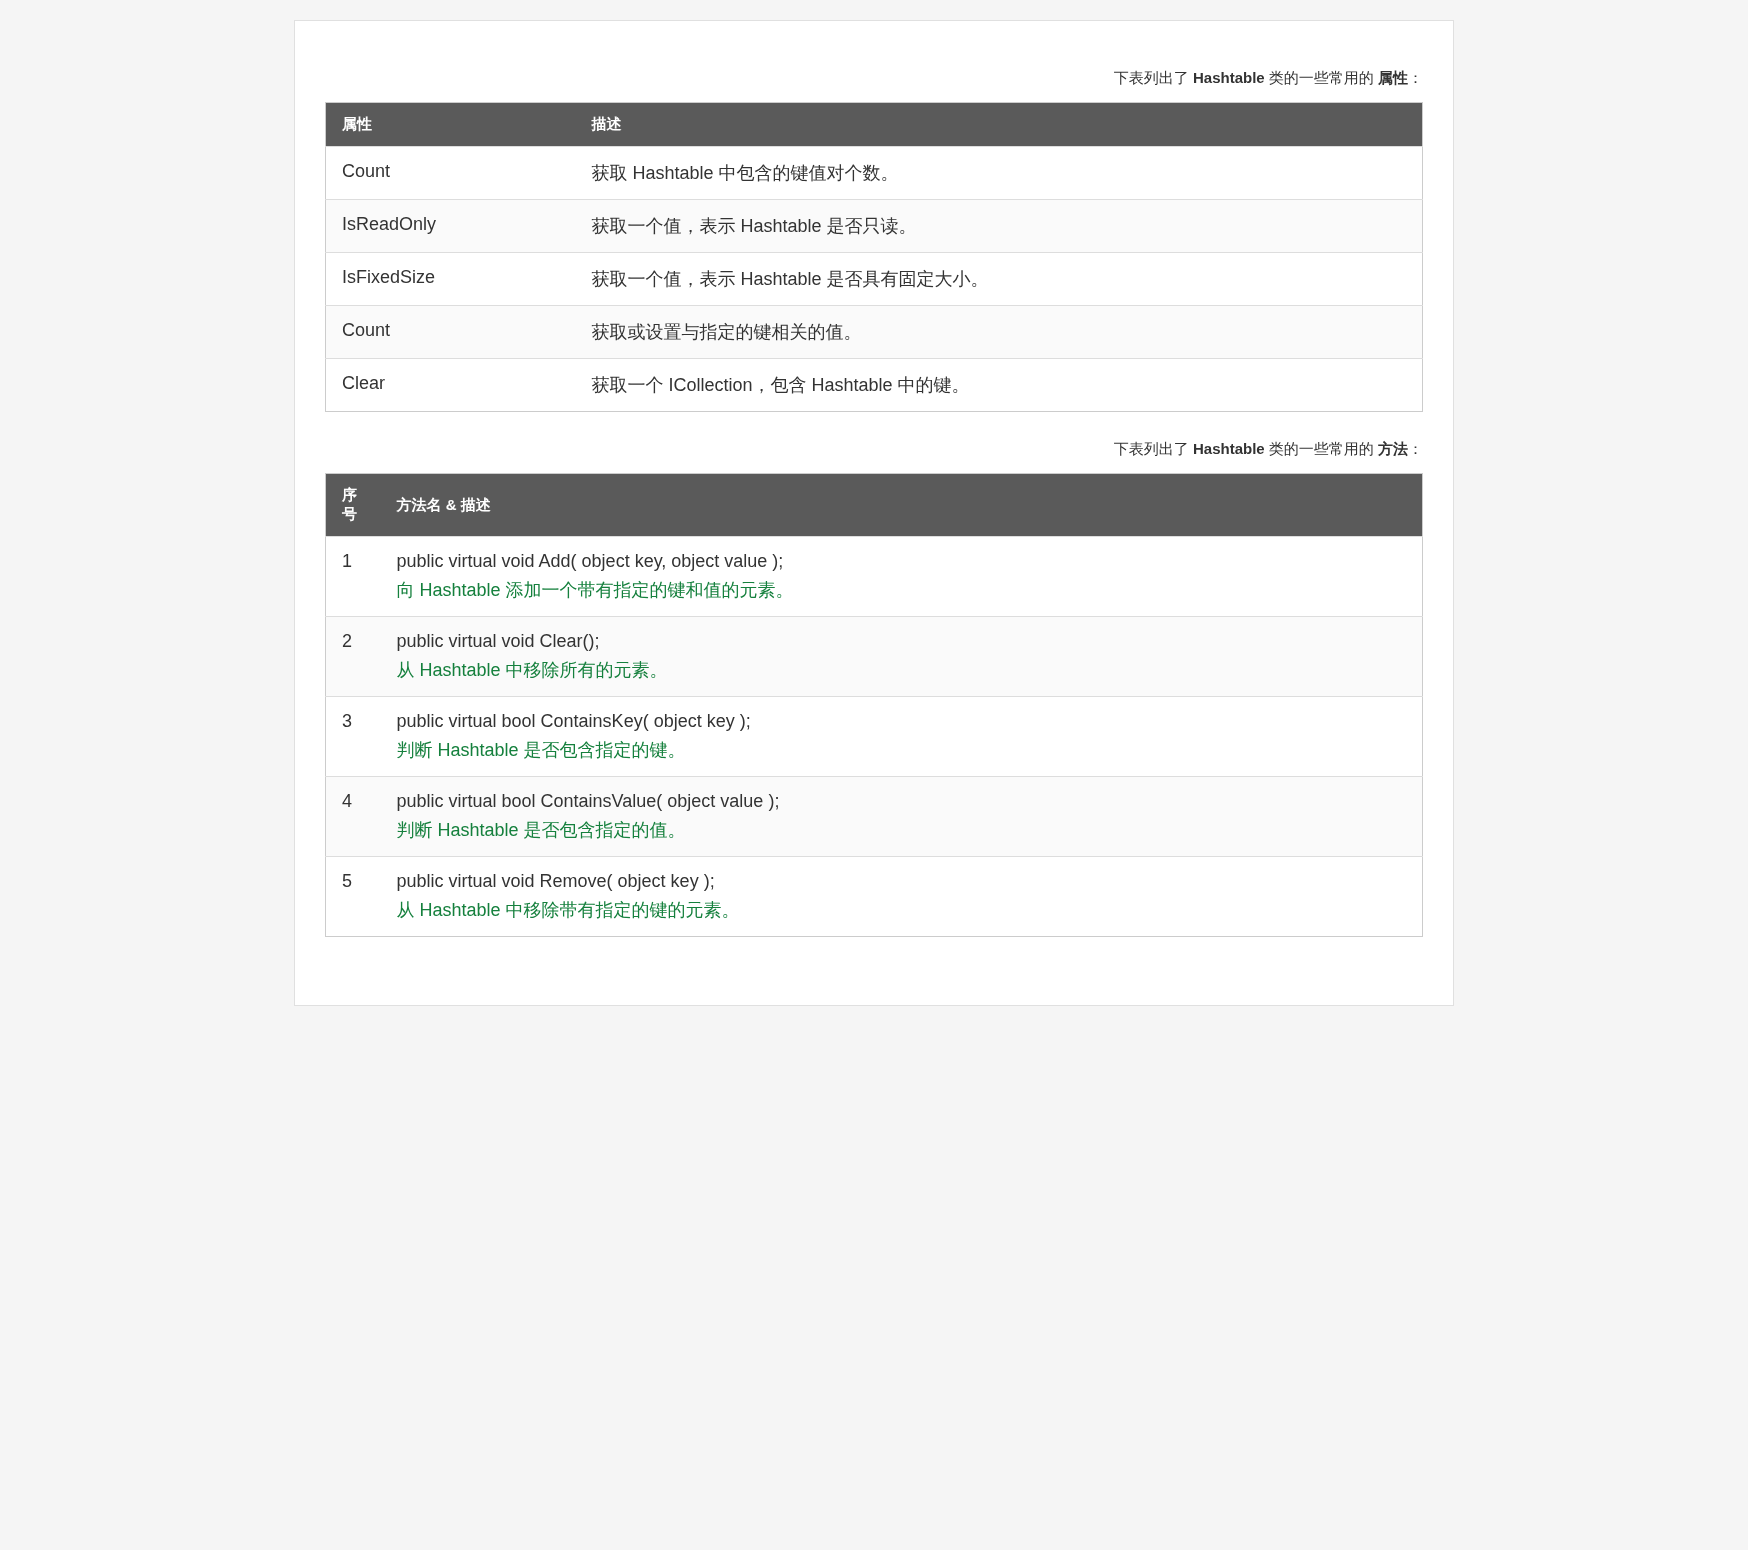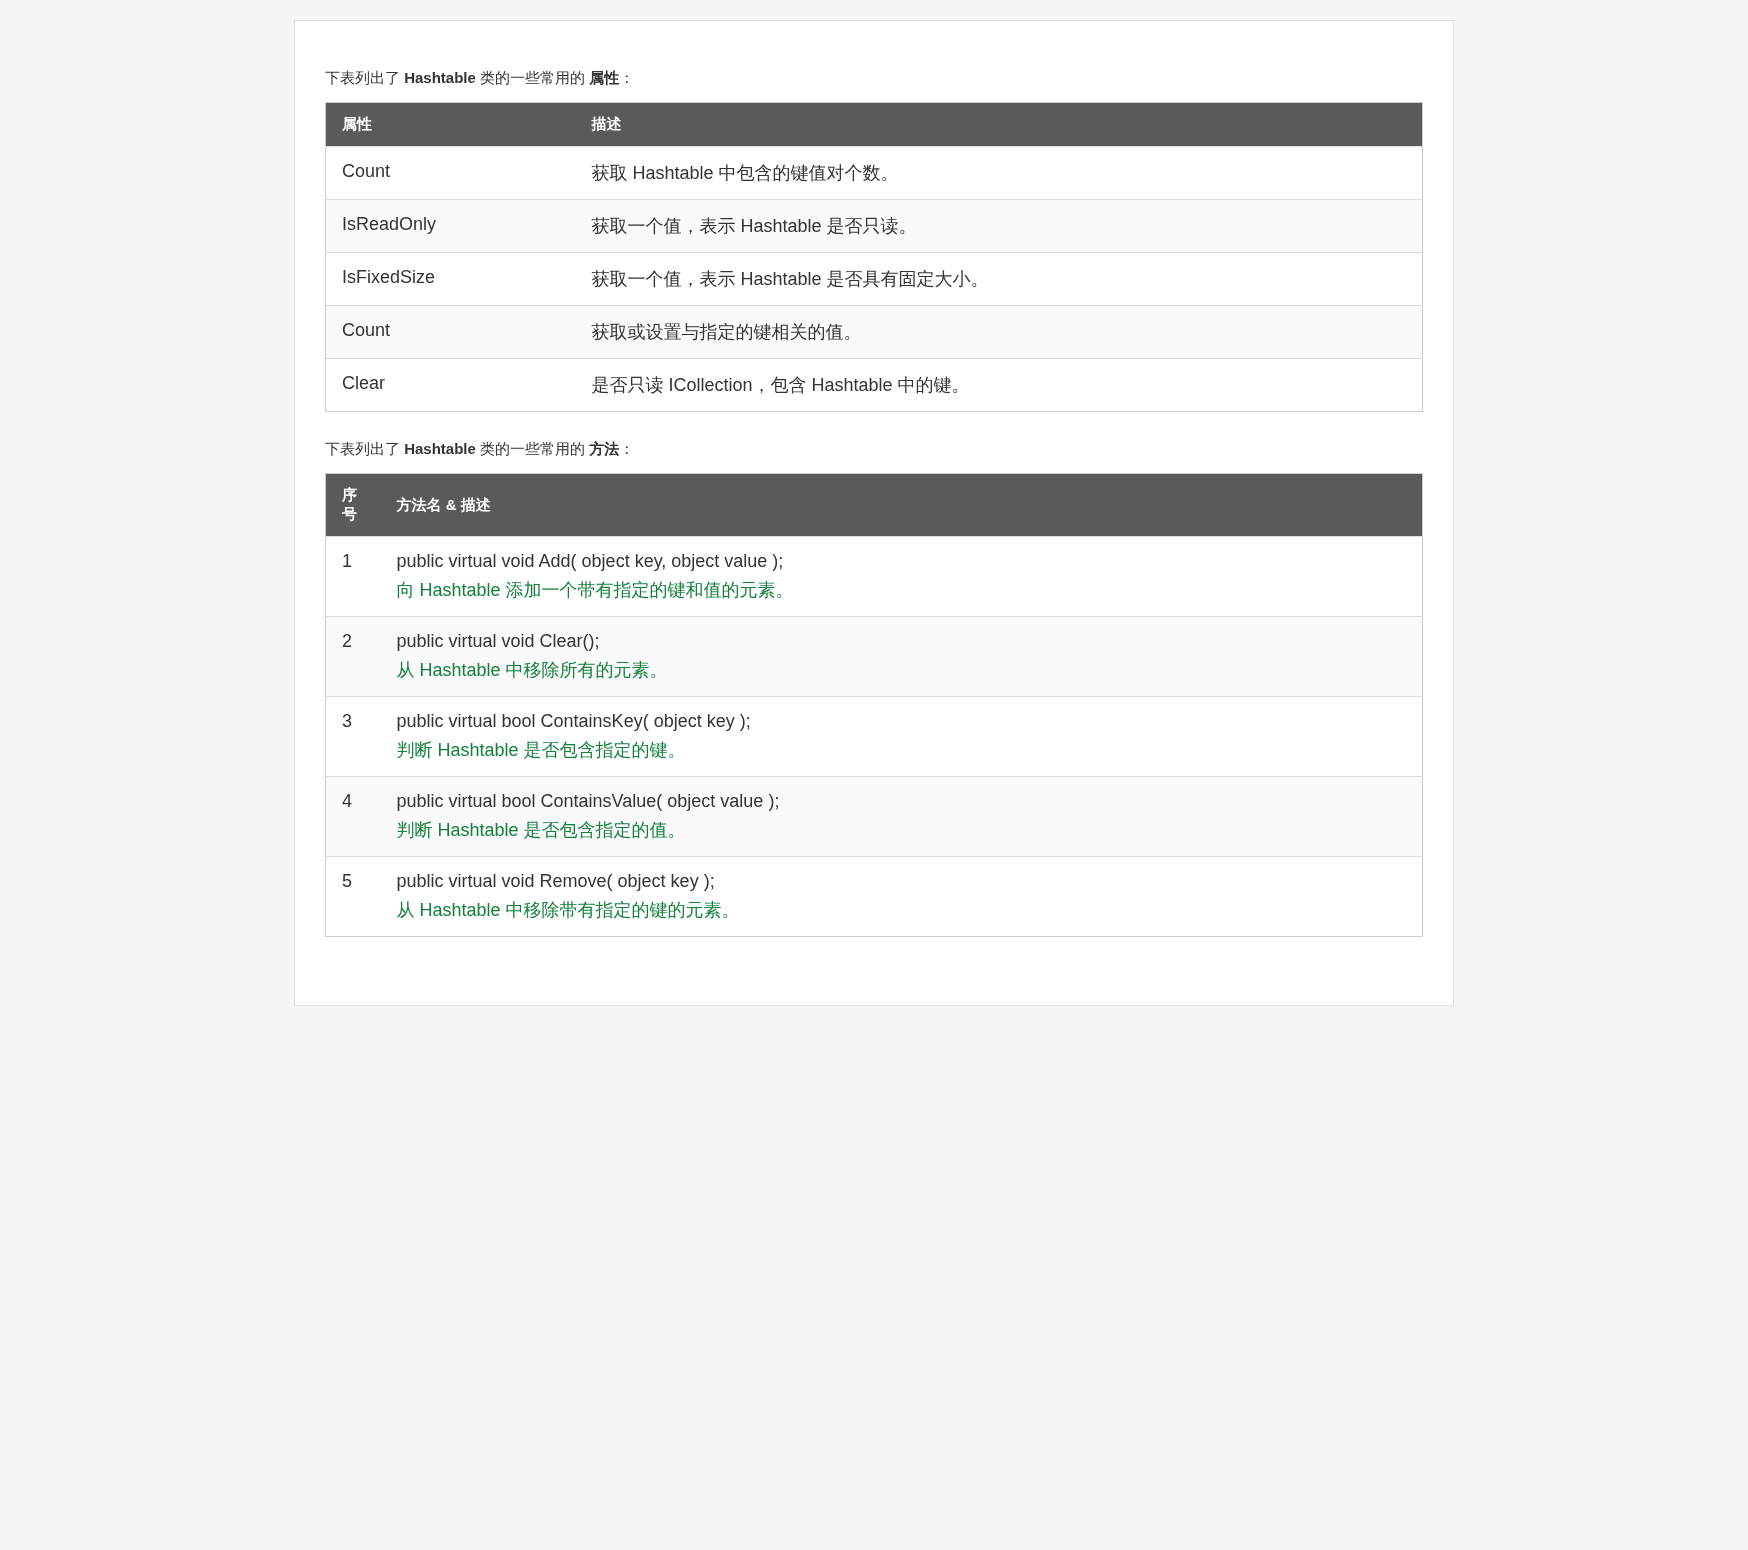--- a/index.html
+++ b/index.html
@@ -28,20 +28,21 @@
       font-size: 26px;
       font-weight: bold;
       margin-bottom: 18px;
       color: #111;
     }
 
     .intro-text {
       font-size: 15px;
       margin-bottom: 14px;
       color: #333;
+      text-align: right;
     }
 
     .intro-text strong {
       font-weight: bold;
     }
 
     table {
       width: 100%;
       border-collapse: collapse;
       margin-bottom: 28px;
@@ -125,21 +126,21 @@
         <tr>
       <td>IsFixedSize</td>
       <td>获取一个值，表示 Hashtable 是否具有固定大小。</td>
     </tr>
         <tr>
       <td>Count</td>
       <td>获取或设置与指定的键相关的值。</td>
     </tr>
         <tr>
       <td>Clear</td>
-      <td>是否只读 ICollection，包含 Hashtable 中的键。</td>
+      <td>获取一个 ICollection，包含 Hashtable 中的键。</td>
     </tr>
       </tbody>
   </table>
 
   <p class="intro-text">
     下表列出了 <strong>Hashtable</strong> 类的一些常用的 <strong>方法</strong>：
   </p>
 
   <table class="methods-table">
     <thead>

